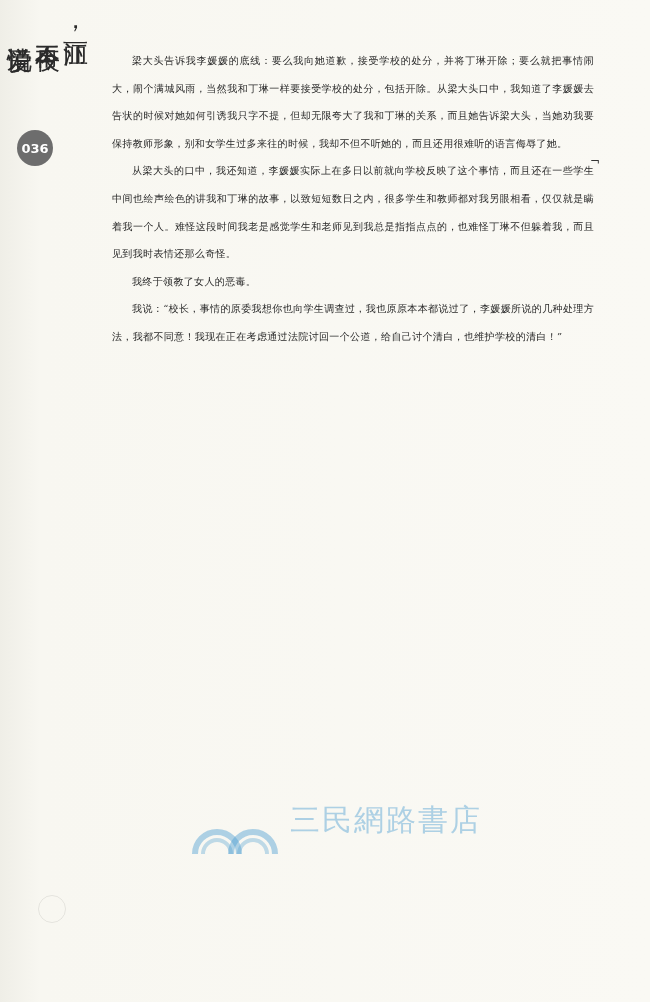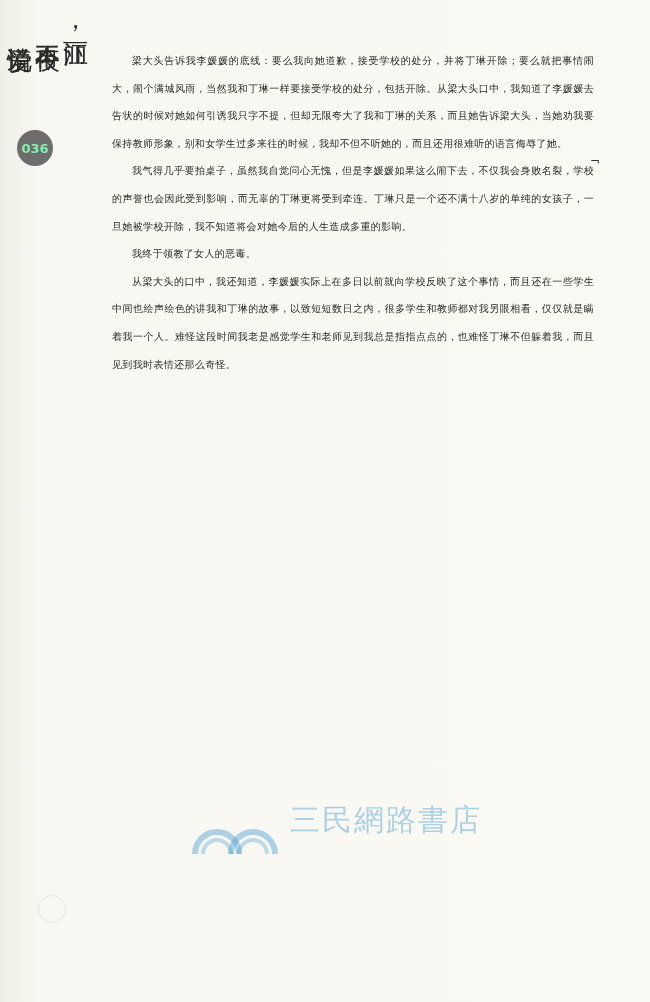--- a/index.html
+++ b/index.html
@@ -11,21 +11,21 @@
     position: relative;
   }
   .page { position: absolute; inset: 0; background: linear-gradient(90deg, #efeee7 0px, #f8f7f1 40px, #faf9f4 100%); }
   .side-title { position: absolute; left: 6px; top: 20px; display: flex; flex-direction: row-reverse; gap: 2px; }
   .col { writing-mode: vertical-rl; font-size: 25px; line-height: 26px; color: #2b2b2b; letter-spacing: 0px; font-family: "DejaVu Serif", serif; }
   .col.c1 { margin-top: 2px; }
   .col.c2 { margin-top: 6px; }
   .col.c3 { margin-top: 8px; }
   .page-num {
     position: absolute; left: 17px; top: 130px; width: 36px; height: 36px; border-radius: 50%;
-    background: #6d6d6d; color: #86efac; font-size: 13px; font-family: "DejaVu Sans", sans-serif;
+    background: #6d6d6d; color: #ffffff; font-size: 13px; font-family: "DejaVu Sans", sans-serif;
     display: flex; align-items: center; justify-content: center; font-weight: bold;
   }
   .body-text { position: absolute; left: 112px; top: 47px; width: 482px; }
   .para { margin: 0; font-size: 10px; line-height: 27.6px; text-indent: 2em; text-align: justify; letter-spacing: 0.35px; }
   .mark { position: absolute; left: 590px; top: 155px; font-size: 12px; color: #333; }
   .watermark {
     position: absolute; left: 190px; top: 800px; width: 330px; height: 55px; pointer-events: none; text-align: center;
   }
   .wm-logo { position: absolute; left: 0; top: 4px; width: 90px; height: 50px; }
   .wm-text { position: absolute; left: 100px; top: 0px; font-size: 30px; color: rgba(80,160,210,0.45); letter-spacing: 2px; font-family: "DejaVu Serif", serif; }
@@ -40,23 +40,23 @@
   <div class="side-title">
     <div class="col c1">丽江，</div>
     <div class="col c2">今夜不再</div>
     <div class="col c3">说爱情</div>
   </div>
 
   <div class="page-num">036</div>
 
   <div class="body-text">
     <p class="para">梁大头告诉我李媛媛的底线：要么我向她道歉，接受学校的处分，并将丁琳开除；要么就把事情闹大，闹个满城风雨，当然我和丁琳一样要接受学校的处分，包括开除。从梁大头口中，我知道了李媛媛去告状的时候对她如何引诱我只字不提，但却无限夸大了我和丁琳的关系，而且她告诉梁大头，当她劝我要保持教师形象，别和女学生过多来往的时候，我却不但不听她的，而且还用很难听的语言侮辱了她。</p>
-    <p class="para">我气得几乎要拍桌子，虽然我自觉问心无愧，但是李媛媛如果这么闹下去，不仅我会身败名裂，学校的声誉也会因此受到影响，而无辜的丁琳更将受到牵连。丁琳只是一个还不满十八岁的单纯的女孩子，一旦她被学校开除，我不知道将会对她今后的人生造成多重的影响。</p>
+    <p class="para">从梁大头的口中，我还知道，李媛媛实际上在多日以前就向学校反映了这个事情，而且还在一些学生中间也绘声绘色的讲我和丁琳的故事，以致短短数日之内，很多学生和教师都对我另眼相看，仅仅就是瞒着我一个人。难怪这段时间我老是感觉学生和老师见到我总是指指点点的，也难怪丁琳不但躲着我，而且见到我时表情还那么奇怪。</p>
     <p class="para">我终于领教了女人的恶毒。</p>
-    <p class="para">从梁大头的口中，我还知道，李媛媛实际上在多日以前就向学校反映了这个事情，而且还在一些学生中间也绘声绘色的讲我和丁琳的故事，以致短短数日之内，很多学生和教师都对我另眼相看，仅仅就是瞒着我一个人。难怪这段时间我老是感觉学生和老师见到我总是指指点点的，也难怪丁琳不但躲着我，而且见到我时表情还那么奇怪。</p>
+    <p class="para">我说：“校长，事情的原委我想你也向学生调查过，我也原原本本都说过了，李媛媛所说的几种处理方法，我都不同意！我现在正在考虑通过法院讨回一个公道，给自己讨个清白，也维护学校的清白！”</p>
   </div>
 
   <div class="mark">¬</div>
 
   <div class="watermark">
     <svg class="wm-logo" viewBox="0 0 90 50">
       <path d="M5 50 A22 22 0 0 1 49 50" fill="none" stroke="rgba(80,160,210,0.45)" stroke-width="6"></path>
       <path d="M13 50 A14 14 0 0 1 41 50" fill="none" stroke="rgba(80,160,210,0.35)" stroke-width="4"></path>
       <path d="M41 50 A22 22 0 0 1 85 50" fill="none" stroke="rgba(80,160,210,0.45)" stroke-width="6"></path>
       <path d="M49 50 A14 14 0 0 1 77 50" fill="none" stroke="rgba(80,160,210,0.35)" stroke-width="4"></path>

